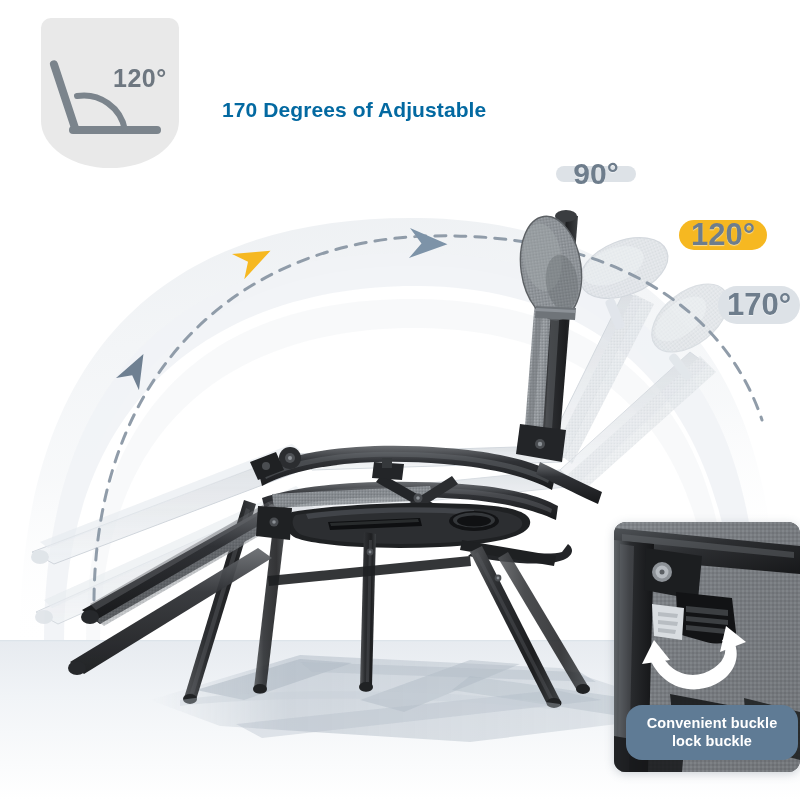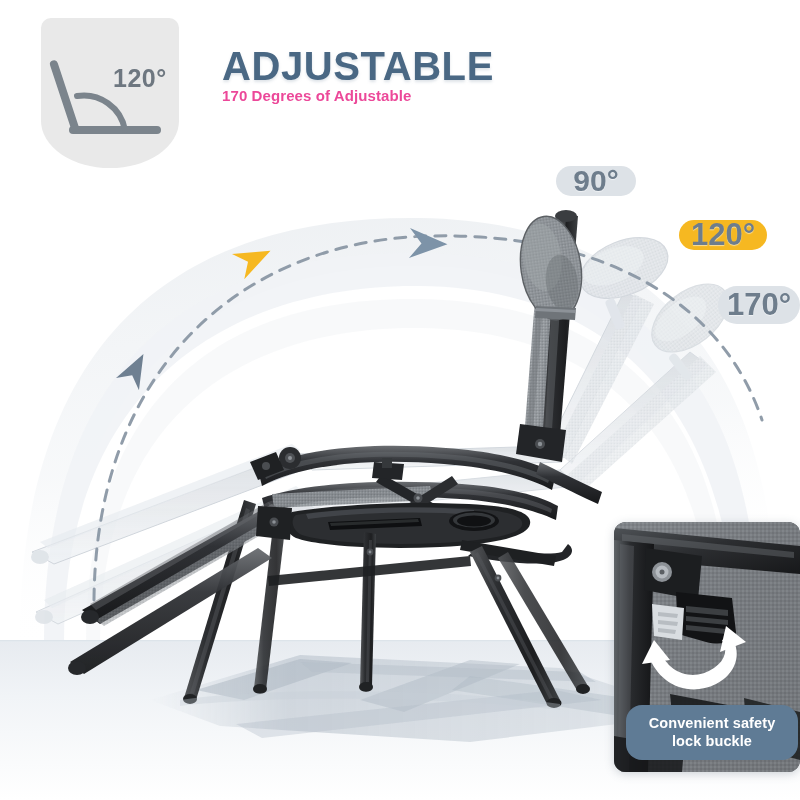--- a/index.html
+++ b/index.html
@@ -36,37 +36,38 @@
     position:absolute; left:222px; top:45px;
     width:560px;
   }
   .headline h1 {
     font-size:40px; line-height:42px;
     font-weight:700; color:#4a6884;
     letter-spacing:.6px;
     text-shadow:0 2px 3px rgba(160,175,190,.35);
   }
   .headline .sub {
-    font-size:15px; font-weight:700; color:#ec4899;
+    margin-top:11px;
+    font-size:21px; font-weight:700; color:#0369a1;
     letter-spacing:.1px;
   }
 
   
   .pill {
     position:absolute;
     display:flex; align-items:center; justify-content:center;
     border-radius:999px;
     font-weight:700;
     color:#6e7d8c;
     text-shadow:0 1px 1px rgba(255,255,255,.55);
   }
   .pill.gray { background:#dde2e7; }
   .pill.amber{ background:#f6b821; }
 
-  #pill-90  { left:556px; top:166px; width:80px;  height:30px; font-size:30px; }
+  #pill-90  { left:556px; top:166px; width:80px;  height:16px; font-size:30px; }
   #pill-120 { left:679px; top:220px; width:88px;  height:30px; font-size:31px; }
   #pill-170 { left:718px; top:286px; width:82px;  height:38px; font-size:31px; }
 
   
   #art { position:absolute; left:0; top:0; }
 
   
   .inset {
     position:absolute; left:614px; top:522px;
     width:186px; height:250px;
@@ -359,21 +360,21 @@
 
       <path d="M34 110 L22 44" stroke="#7b848c" stroke-width="8" stroke-linecap="round" transform="rotate(-8 34 110)"></path>
 
       <path d="M36 78 A 42 42 0 0 1 84 112" stroke="#7b848c" stroke-width="6" fill="none" stroke-linecap="round"></path>
     </svg>
     <div class="shield-deg">120°</div>
   </div>
 
   <div class="headline">
     <h1>
-      <span>ADJUSTABLE</span><br>
+      <br>
     </h1>
     <div class="sub">170 Degrees of Adjustable</div>
   </div>
 
   <div class="pill gray" id="pill-90">90°</div>
   <div class="pill amber" id="pill-120">120°</div>
   <div class="pill gray" id="pill-170">170°</div>
 
   <div class="inset">
     <svg class="photo" width="186" height="250" viewBox="0 0 186 250">
@@ -427,18 +428,18 @@
         <path d="M112,104 L132,120 L106,130 Z" fill="#ffffff"></path>
         <path d="M40,118 L56,138 L28,142 Z" fill="#ffffff"></path>
       </g>
 
       <path d="M56,172 L140,188 L144,230 L60,214 Z" fill="#1a1c1e" opacity="0.92"></path>
       <path d="M130,176 L186,190 L186,238 L134,224 Z" fill="#202224" opacity="0.9"></path>
       <path d="M0,214 L70,226 L68,250 L0,250 Z" fill="#16171a" opacity="0.85"></path>
     </svg>
 
     <div class="inset-cap">
-      <span>Convenient safety</span>
+      <span>Convenient buckle</span>
       <span>lock buckle</span>
     </div>
   </div>
 
 </div>
 
 </body></html>

